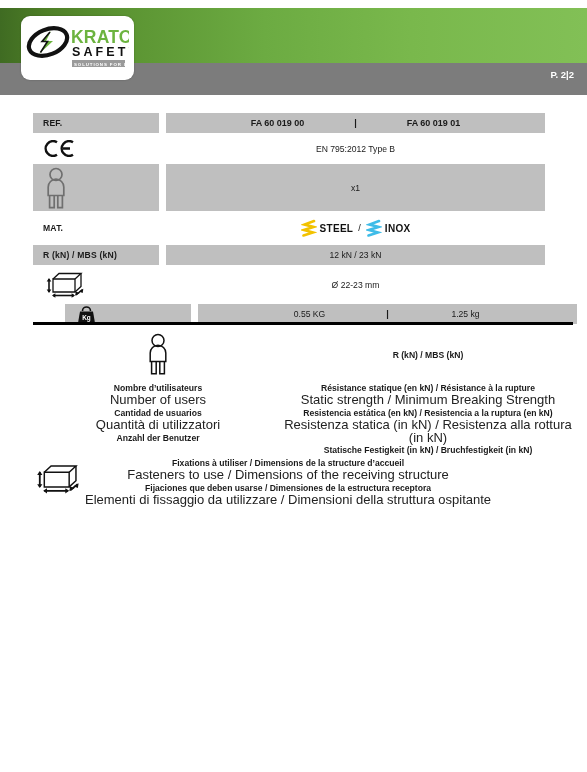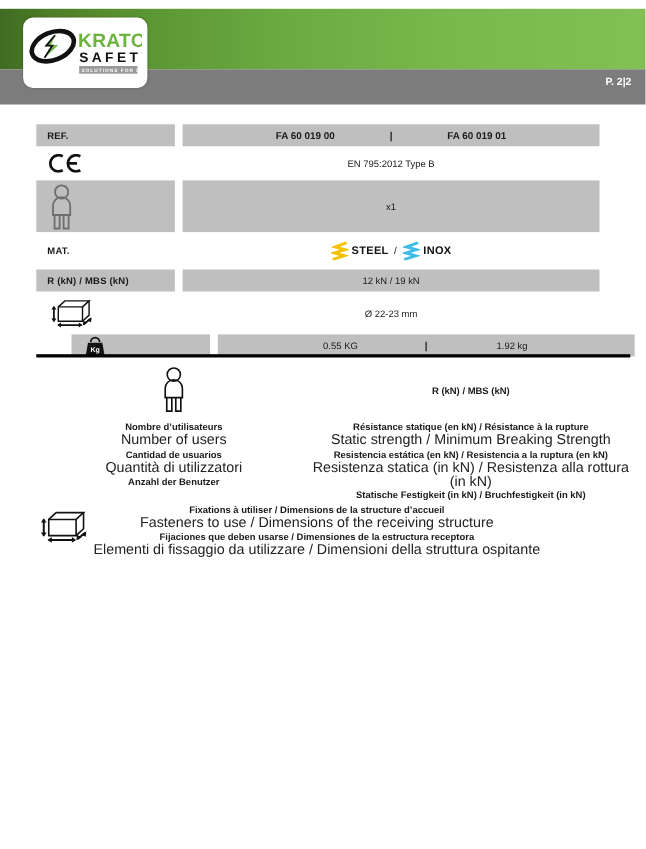--- a/index.html
+++ b/index.html
@@ -153,21 +153,21 @@
           <span class="mattxt">INOX</span>
         </div>
       </div>
     </div>
 
     <div class="row r-kn">
       <div class="cell-l grey">
         <span class="lbl">R (kN) / MBS (kN)</span>
       </div>
       <div class="cell-r grey">
-        <span class="val">12 kN / 19 kN</span>
+        <span class="val">12 kN / 23 kN</span>
       </div>
     </div>
 
     <div class="row r-dim">
       <div class="cell-l white">
         <svg width="46" height="28" viewBox="0 0 46 28">
           <path d="M10 8 L32 8 L32 21 L10 21 Z" fill="none" stroke="#111" stroke-width="1.3"></path>
           <path d="M10 8 L16 2.5 L38 2.5 L32 8" fill="none" stroke="#111" stroke-width="1.3"></path>
           <path d="M38 2.5 L38 15.5 L32 21" fill="none" stroke="#111" stroke-width="1.3"></path>
           <line x1="6" y1="8" x2="6" y2="21" stroke="#111" stroke-width="1.6"></line>
@@ -191,21 +191,21 @@
         <svg width="24" height="19" viewBox="0 0 24 19">
           <path d="M7.5 6 a4 4 0 0 1 8 0" fill="none" stroke="#111" stroke-width="1.6"></path>
           <path d="M5 6.5 L18 6.5 L20 18 L3 18 Z" fill="#111"></path>
           <text x="11.5" y="15.2" font-family="Liberation Sans, sans-serif" font-size="6.4" font-weight="bold" fill="#ffffff" text-anchor="middle">Kg</text>
         </svg>
       </div>
       <div class="cell-r grey">
         <div class="dual">
           <span class="a val">0.55 KG</span>
           <span class="m sep">|</span>
-          <span class="b val">1.92 kg</span>
+          <span class="b val">1.25 kg</span>
         </div>
       </div>
     </div>
 
   </div>
 
   <div class="rule"></div>
 
   <div class="legend">
 

